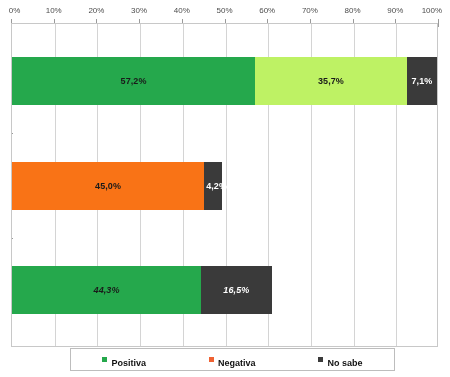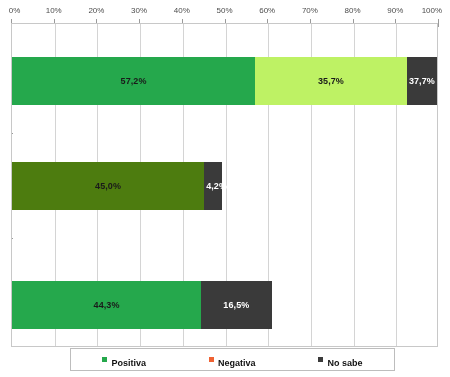--- a/index.html
+++ b/index.html
@@ -224,32 +224,32 @@
       </div>
     <div id="bars">
         <div class="bar-row" style="top: 33px;">
           <div class="seg" style="width: 244.244px; background: rgb(37, 168, 76);">
             <span class="seg-label on-light">57,2%</span>
           </div>
           <div class="seg" style="width: 152.439px; background: #bef264;">
             <span class="seg-label on-light">35,7%</span>
           </div>
           <div class="seg" style="width: 30.317px; background: rgb(58, 58, 58);">
-            <span class="seg-label on-dark">37,7%</span>
+            <span class="seg-label on-dark">7,1%</span>
           </div>
         </div>
         <div class="bar-row" style="top: 138px;">
-          <div class="seg" style="width: 192.15px; background: #4d7c0f; align-items: center;">
+          <div class="seg" style="width: 192.15px; background: #f97316; align-items: center;">
             <span class="seg-label on-light">45,0%</span>
           </div>
           <div class="seg narrow" style="width: 17.934px; background: rgb(58, 58, 58);">
             <span class="seg-label on-dark">4,2%</span>
           </div>
         </div>
-        <div class="bar-row" style="top: 257px;">
+        <div class="bar-row" style="top: 242px; font-style: italic;">
           <div class="seg" style="width: 189.161px; background: rgb(37, 168, 76);">
             <span class="seg-label on-light">44,3%</span>
           </div>
           <div class="seg" style="width: 70.455px; background: rgb(58, 58, 58);">
             <span class="seg-label on-dark">16,5%</span>
           </div>
         </div>
       </div>
   </div>
 

